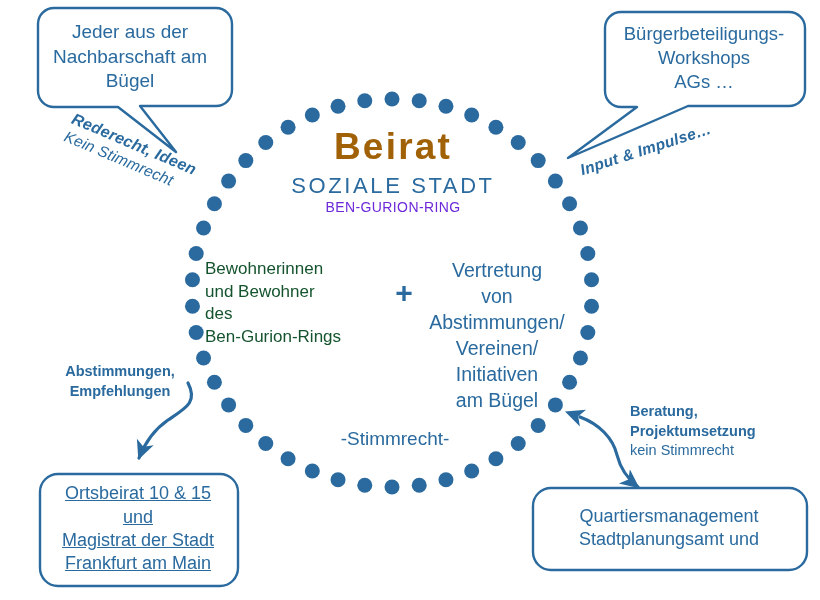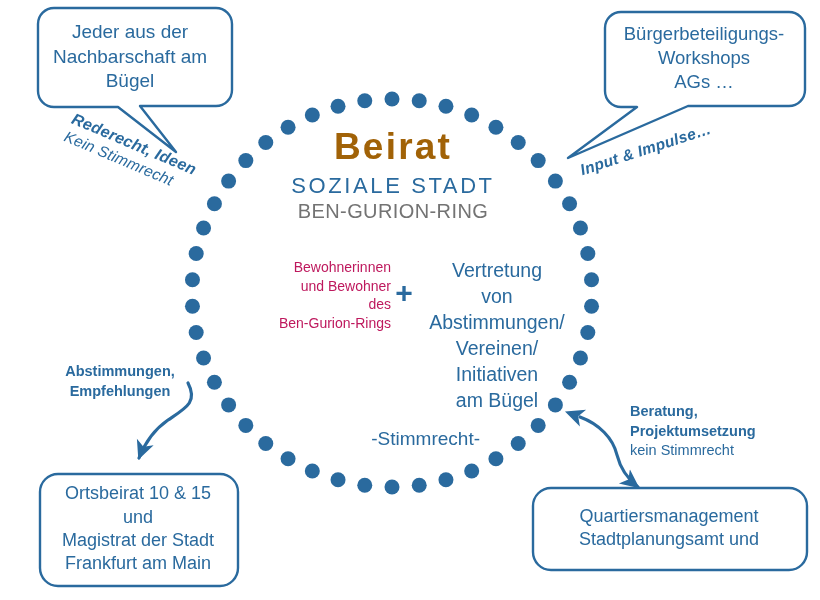--- a/index.html
+++ b/index.html
@@ -17,58 +17,58 @@
     text-align:center;
     color:#2A6A9E;
     line-height:1.30;
     pointer-events:none;
   }
   .bubble-txt span{display:block;white-space:nowrap;}
 
   
   #bubble-top-left-text{left:38px;top:8px;width:184px;height:98px;font-size:19px;}
   #bubble-top-right-text{left:605px;top:12px;width:198px;height:92px;font-size:18.5px;}
-  #box-bottom-left-text{left:40px;top:474px;width:196px;height:110px;font-size:18px;}
+  #box-bottom-left-text{left:40px;top:474px;width:196px;height:110px;font-size:18px;text-decoration:underline;}
   #box-bottom-right-text{left:533px;top:488px;width:272px;height:80px;font-size:18px;}
 
   
   #center-title{
     position:absolute;left:243px;top:128px;width:300px;
     text-align:center;pointer-events:none;
   }
   #center-title .t1{
     font-size:37px;font-weight:bold;letter-spacing:2.2px;
     color:#a16207;line-height:1.05;display:block;
   }
   #center-title .t2{
     font-size:22px;letter-spacing:2.6px;color:#2A6A9E;
     display:block;margin-top:7px;line-height:1.1;
   }
   #center-title .t3{
-    font-size:20px;letter-spacing:0.4px;color:#737373;
+    font-size:14px;letter-spacing:0.4px;color:#6d28d9;
     display:block;margin-top:2px;line-height:1.1;
   }
 
   
   #col-left{
     position:absolute;left:205px;top:258px;width:186px;
-    text-align:right;font-size:14px;line-height:1.33;color:#be185d;
+    text-align:left;font-size:17px;line-height:1.33;color:#14532d;
   }
   #col-right{
     position:absolute;left:414px;top:258px;width:166px;
     text-align:center;font-size:19.5px;line-height:1.33;color:#2A6A9E;
   }
   #col-left span,#col-right span{display:block;white-space:nowrap;}
   #plus-sign{
     position:absolute;left:389px;top:276px;width:30px;
     text-align:center;font-size:30px;font-weight:bold;color:#2A6A9E;
   }
   #stimmrecht-label{
     position:absolute;left:310px;top:428px;width:170px;
-    text-align:right;font-size:19px;color:#2A6A9E;
+    text-align:center;font-size:19px;color:#2A6A9E;
   }
 
   
   .rot-annot{position:absolute;color:#2A6A9E;white-space:nowrap;}
   #annot-rederecht{
     left:76px;top:110px;transform:rotate(23deg);transform-origin:left top;
   }
   #annot-rederecht .l1{display:block;font-size:16px;font-weight:bold;font-style:italic;letter-spacing:.3px;}
   #annot-rederecht .l2{display:block;font-size:15.5px;font-style:italic;letter-spacing:.2px;margin-top:1px;}
   #annot-input{

